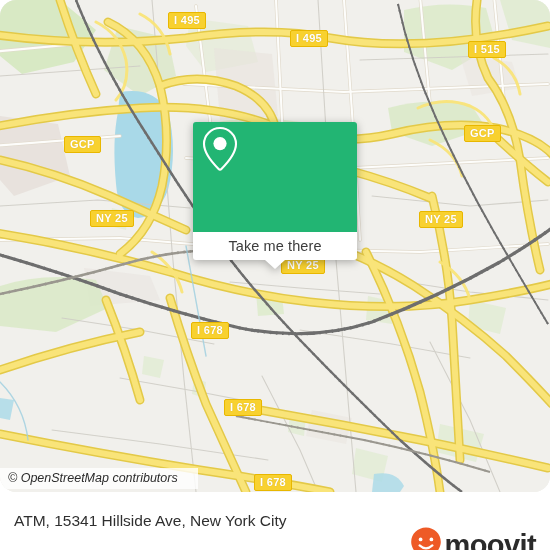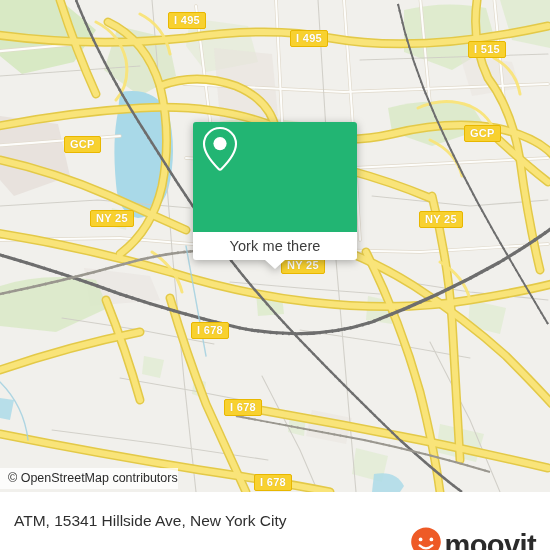--- a/index.html
+++ b/index.html
@@ -1,20 +1,20 @@
 <!DOCTYPE html>
 <html><head>
 <meta charset="utf-8">
 <style>
   html,body{margin:0;padding:0;background:#fff;}
   body{width:550px;height:550px;font-family:"Liberation Sans",sans-serif;overflow:hidden;}
   #root{position:relative;width:550px;height:550px;overflow:hidden;background:#fff;}
 
   
-  #map{position:absolute;left:0;top:0;width:550px;height:492px;overflow:hidden;background:#f1f0ec;}
+  #map{position:absolute;left:0;top:0;width:550px;height:492px;overflow:hidden;background:#f1f0ec;border-radius:16px;}
   #map svg{position:absolute;left:0;top:0;}
 
   
   .shield{
     position:absolute;
     background:#f8d12f;
     border:1.5px solid #e8b700;
     border-radius:2px;
     color:#fff;
     font-size:11px;
@@ -25,24 +25,25 @@
     letter-spacing:.3px;
     white-space:nowrap;
     text-shadow:0 0 1px rgba(120,90,0,.35);
     box-sizing:border-box;
   }
 
   
   #attrib{
     position:absolute;left:0;top:468px;
     background:rgba(255,255,255,.80);
-    padding:3px 0 4px 8px;
+    padding:3px 20px 4px 8px;
     font-size:12.5px;color:#2b2b2b;
     font-family:"Liberation Sans",sans-serif;
     white-space:nowrap;
+    font-style:italic;
   }
 
   
   #popup{
     position:absolute;left:193px;top:122px;width:164px;
     filter:drop-shadow(0 2px 4px rgba(0,0,0,.30));
   }
   #popup-head{
     height:110px;border-radius:3px 3px 0 0;
     display:flex;align-items:center;justify-content:center;
@@ -285,21 +286,21 @@
     </div>
 
     <div id="popup">
       <div id="popup-head" style="background:#22b573">
         <svg width="54" height="54" viewBox="0 0 54 54">
           <path d="M27 6 C18.2 6 11 13.1 11 21.8 C11 31.6 21.4 42.8 25.6 47 C26.4 47.8 27.6 47.8 28.4 47 C32.6 42.8 43 31.6 43 21.8 C43 13.1 35.8 6 27 6 Z" fill="none" stroke="#ffffff" stroke-width="2.1"></path>
           <circle cx="27" cy="21.6" r="6.6" fill="#ffffff"></circle>
         </svg>
       </div>
       <div id="popup-body">
-        <span id="popup-label">York me there</span>
+        <span id="popup-label">Take me there</span>
         <div id="popup-tail"></div>
       </div>
     </div>
 
     <div id="attrib">© OpenStreetMap contributors</div>
   </div>
 
   <div id="footer">
     <div id="footer-title">ATM, 15341 Hillside Ave, New York City</div>
     <div id="brand">

